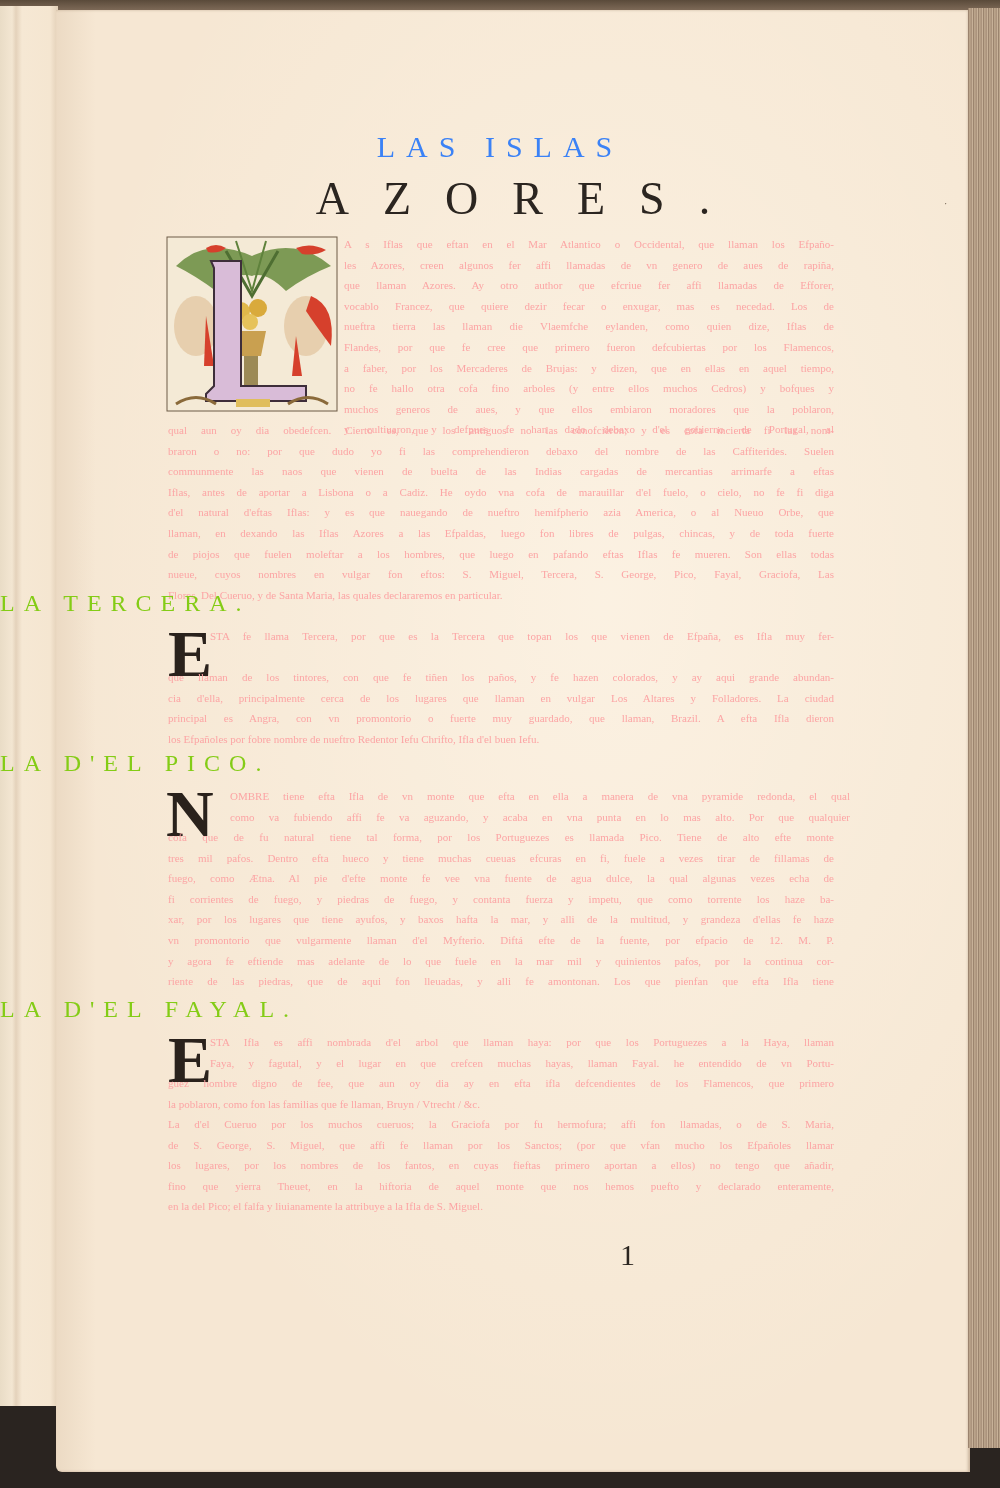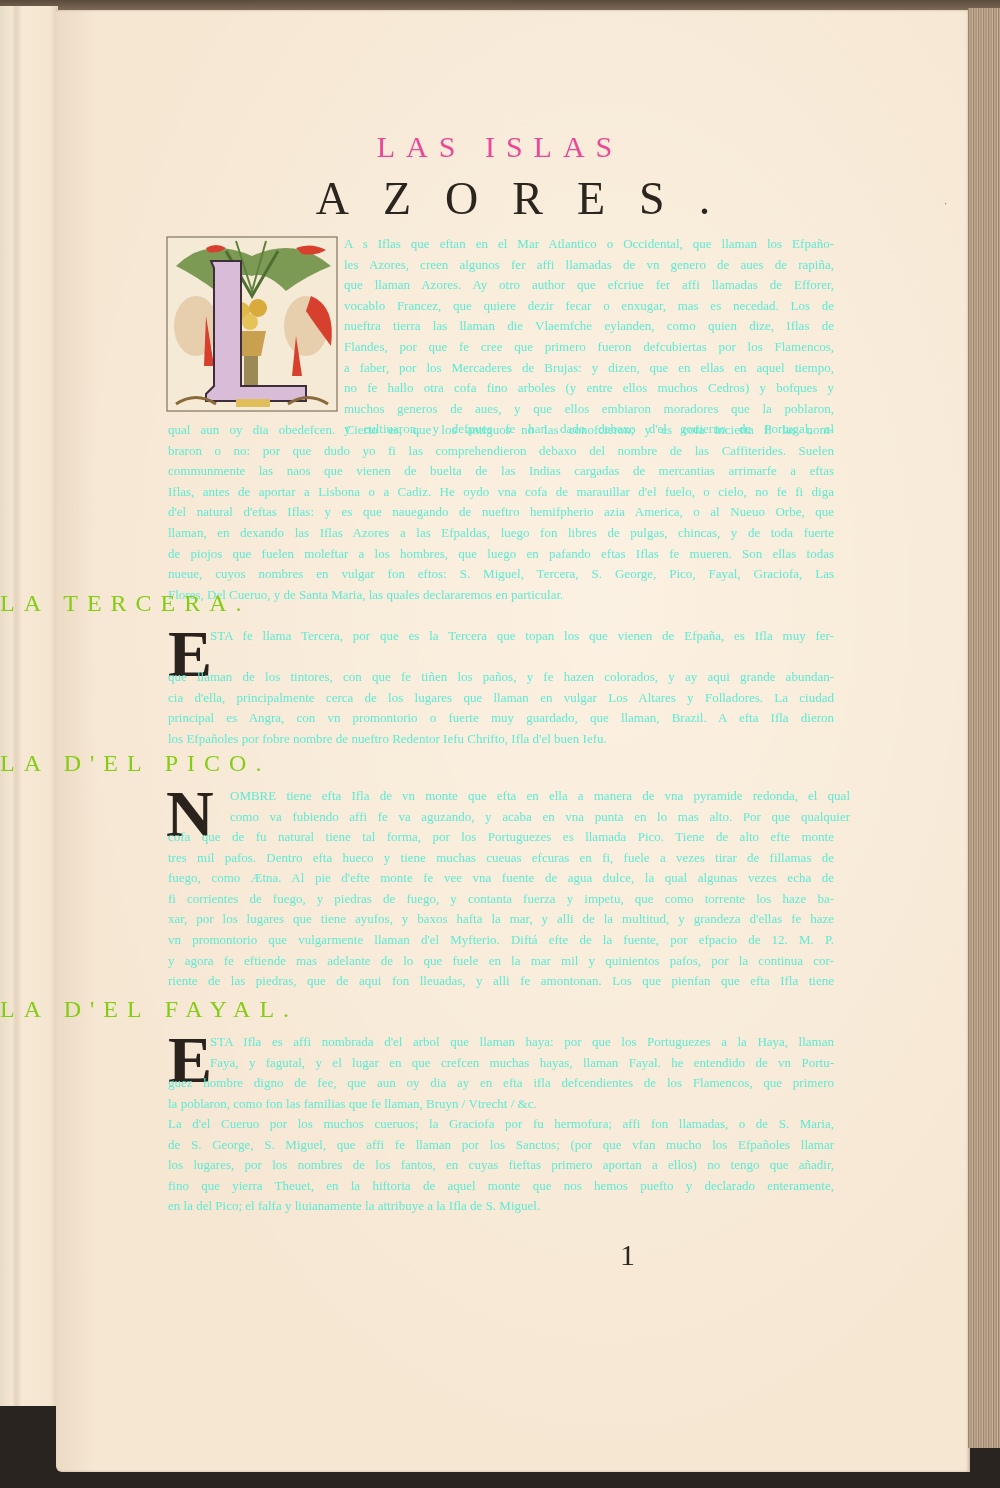--- a/index.html
+++ b/index.html
@@ -25,29 +25,29 @@
         linear-gradient(90deg, rgba(225,205,180,0.5) 0px, rgba(246,231,211,0) 40px);
       border-bottom-left-radius: 6px;
       box-shadow: inset -2px 0 3px rgba(140,110,80,0.4);
     }
     .right-edge {
       position: absolute; left: 968px; top: 8px; width: 32px; height: 1440px;
       background: repeating-linear-gradient(90deg, #8c7460 0px, #c9b398 2px, #9e8570 3px, #d5c0a6 5px);
     }
     .title-1 {
       position: absolute; left: 0; width: 1000px; top: 130px; text-align: center;
-      font-size: 30px; letter-spacing: 11px; color: #ec4899;
+      font-size: 30px; letter-spacing: 11px; color: #3b82f6;
     }
     .title-2 {
       position: absolute; left: 0; width: 1000px; top: 172px; text-align: center;
       font-size: 46px; letter-spacing: 34px; color: #2b2520; padding-left: 30px;
     }
     .dot-mark { position: absolute; left: 944px; top: 198px; font-size: 10px; color: #6a5a4a; }
     .body-text {
-      position: absolute; color: #5eead4; font-size: 13px; line-height: 20.6px;
+      position: absolute; color: #fca5a5; font-size: 11px; line-height: 20.6px;
       text-align: justify;
     }
     .line { display: block; white-space: nowrap; text-align-last: justify; text-align: justify; }
     .line.last { text-align-last: left; }
     .section-head {
       position: absolute; left: 0; width: 1000px; text-align: left;
       font-size: 24px; letter-spacing: 9px; color: #84cc16;
     }
     .drop-cap {
       position: absolute; font-size: 66px; line-height: 60px; color: #2a221c;

